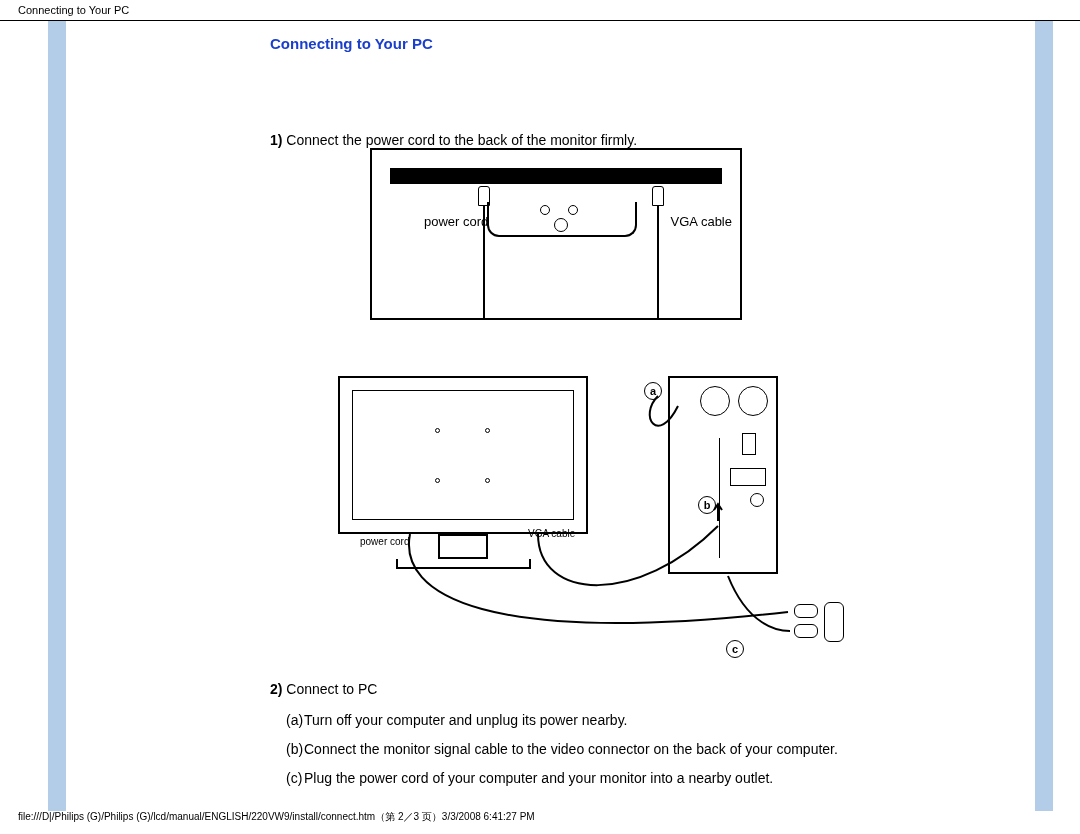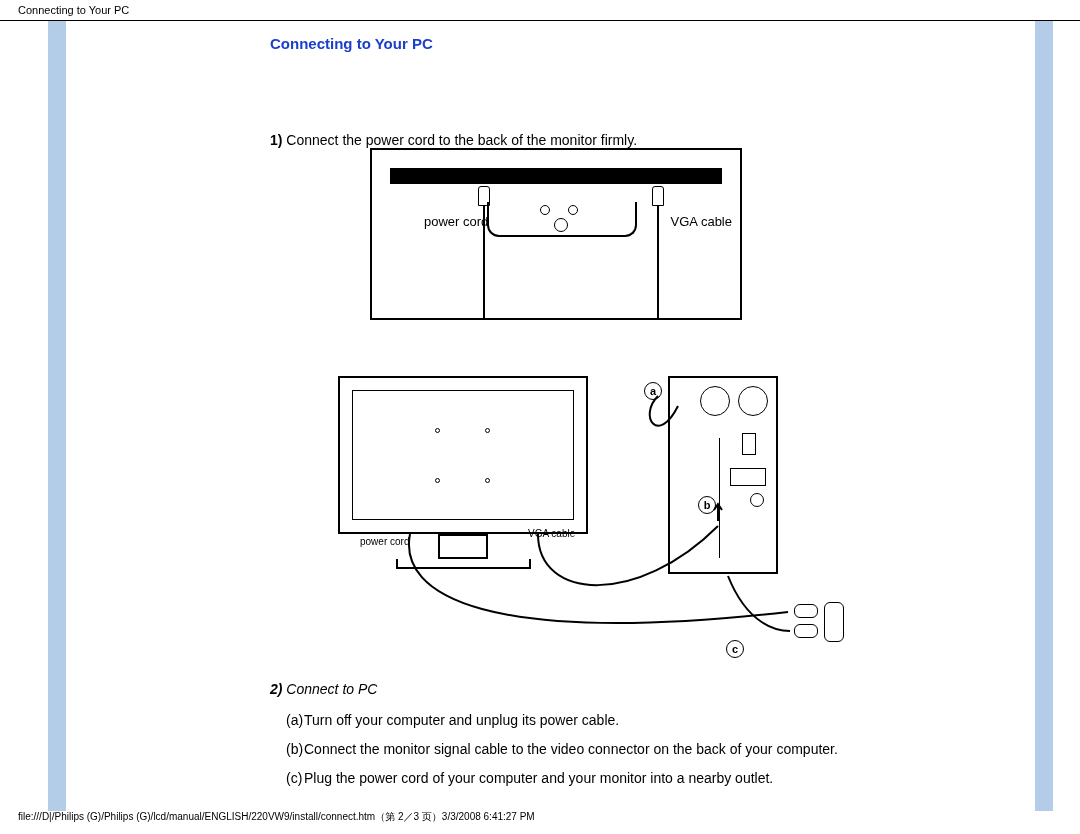--- a/index.html
+++ b/index.html
@@ -177,21 +177,21 @@
   .diag2-text {
     position: absolute;
     font-size: 10px;
   }
   .power-plug {
     position: absolute;
     width: 24px; height: 14px;
     border: 1.5px solid #000;
     border-radius: 6px;
   }
-  .step2 { margin-top: 10px; font-style: italic; }
+  .step2 { margin-top: 10px; }
   .sub-list { margin-top: 14px; }
   .sub-row { display: flex; margin-bottom: 10px; line-height: 1.35; }
   .sub-letter { width: 24px; padding-left: 16px; padding-right: 18px; flex-shrink: 0; }
   .sub-text { flex: 1; padding-right: 40px; }
   .footer {
     position: absolute;
     bottom: 10px;
     left: 18px;
     font-size: 10px;
     color: #000;
@@ -273,21 +273,21 @@
     </div>
 
     <div class="step2">
       <span class="step-num">2)</span>
       <span>Connect to PC</span>
     </div>
 
     <div class="sub-list">
       <div class="sub-row">
         <div class="sub-letter">(a)</div>
-        <div class="sub-text">Turn off your computer and unplug its power cable.</div>
+        <div class="sub-text">Turn off your computer and unplug its power nearby.</div>
       </div>
       <div class="sub-row">
         <div class="sub-letter">(b)</div>
         <div class="sub-text">Connect the monitor signal cable to the video connector on the back of your computer.</div>
       </div>
       <div class="sub-row">
         <div class="sub-letter">(c)</div>
         <div class="sub-text">Plug the power cord of your computer and your monitor into a nearby outlet.</div>
       </div>
     </div>

